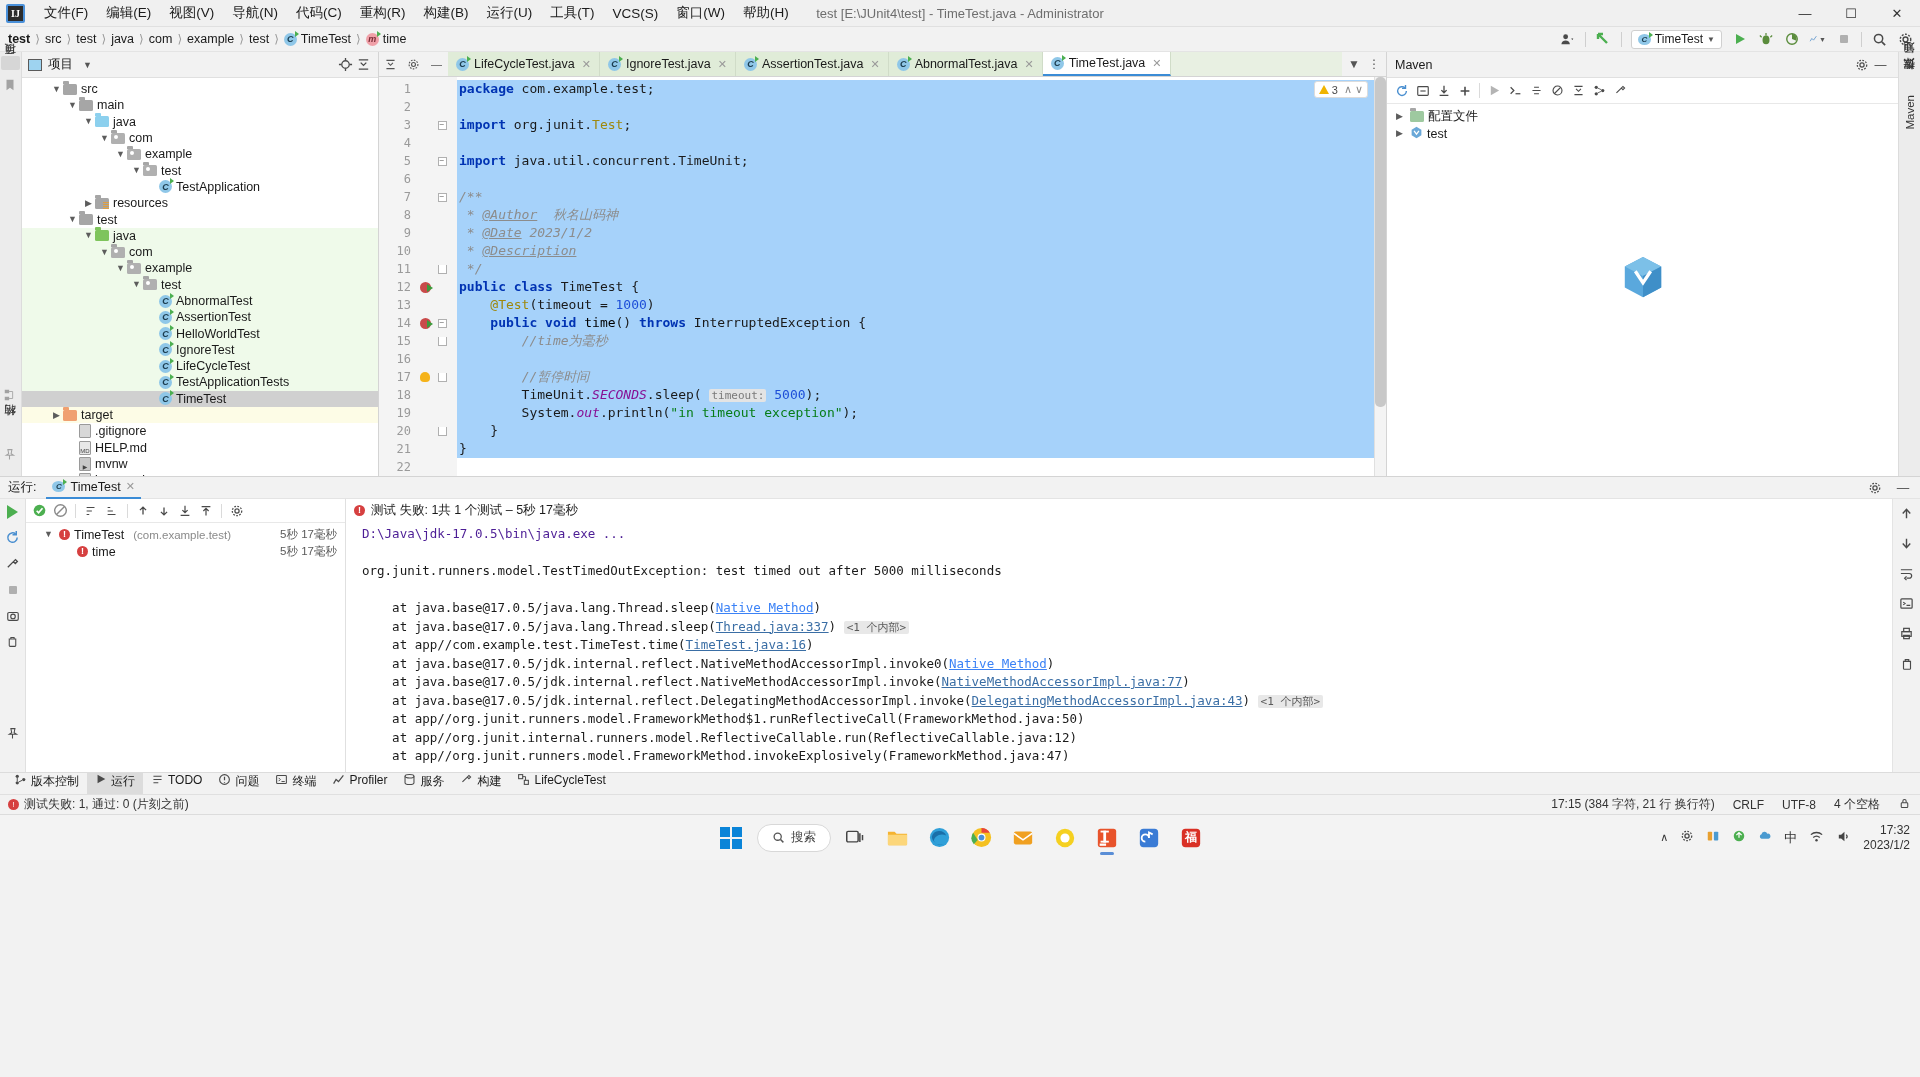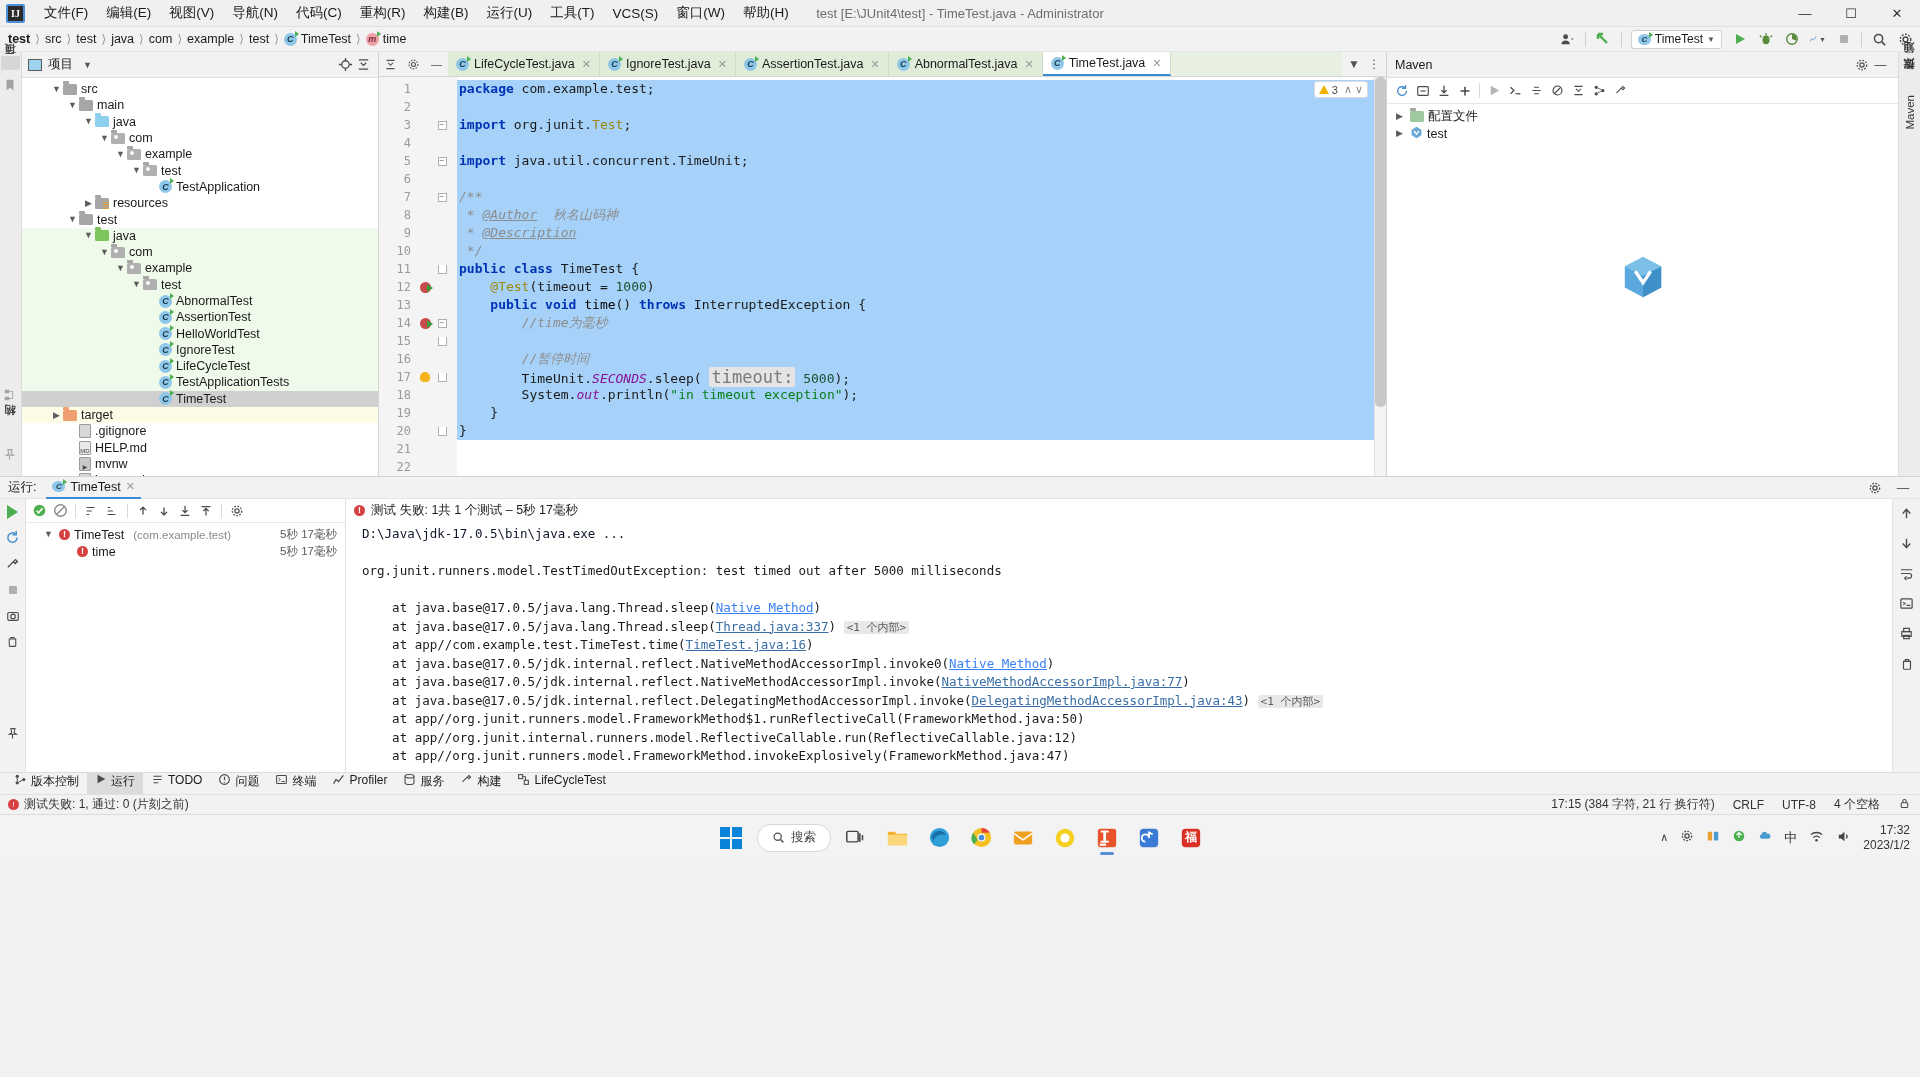--- a/index.html
+++ b/index.html
@@ -180,27 +180,27 @@
     border-left:6px solid #3c9b3c; border-top:4px solid transparent; border-bottom:4px solid transparent; }
   .bulb { width:10px;height:10px;border-radius:50% 50% 40% 40%; background:#f5b31a; }
   .foldbox { width:9px;height:9px;border:1px solid #b0b0b0;background:#fff;display:flex;align-items:center;justify-content:center;font-size:8px;line-height:1;color:#777;}
 
   .codepane { flex: 1 1 auto; position: relative; overflow: hidden;
     font-family: "DejaVu Sans Mono", monospace; font-size: 13px; padding-top: 3px; }
   .cline { height: 18px; line-height: 18px; white-space: pre; padding-left: 2px; }
   .cline.selected { background: #a6d2fa; }
   .kw { color: #0033b3; font-weight: bold; }
   .anno { color: #9e880d; }
-  .num { color: #14532d; margin-top: 47px; }
+  .num { color: #1d4ed8; margin-top: 47px; }
   .str { color: #067d17; }
   .cmt { color: #8c8c8c; font-style: italic; }
   .jdoc { color: #8c8c8c; font-style: italic; }
   .jtag { color: #8c8c8c; font-style: italic; text-decoration: underline; }
   .fld { color: #871094; font-style: italic; }
-  .hint { background:#e4e4e4; color:#7a7a7a; font-size:17px; border-radius:2px; padding:0 2px;}
+  .hint { background:#e4e4e4; color:#7a7a7a; font-size:11px; border-radius:2px; padding:0 2px;}
   .ident { color:#000; }
   .editor-badge {
     position: absolute; right: 18px; top: 4px; display:flex; align-items:center; gap:3px;
     background:#fff; border:1px solid #dcdcdc; border-radius:3px; padding:1px 4px;
     font-size: 11px; color:#4a4a4a; z-index: 5;
   }
   .warn-tri { width:0;height:0;border-left:5px solid transparent;border-right:5px solid transparent;
               border-bottom:9px solid #f0b400; }
   .errstripe { position:absolute; right:0; top:0; bottom:0; width:12px; background:#f4f4f4;
                border-left:1px solid #e0e0e0; }
@@ -245,21 +245,21 @@
   .rt-row .time{margin-left:auto;padding-right:8px;color:#5a5a5a;font-size:11.5px;}
   .failico{width:11px;height:11px;border-radius:50%;background:#d64040;color:#fff;font-size:9px;font-weight:bold;
            display:flex;align-items:center;justify-content:center;line-height:1;}
 
   .run-console { flex:1 1 auto; display:flex; flex-direction:column; min-width:0; min-height:0; position:relative;}
   .rc-status { height:22px; display:flex;align-items:center;gap:6px;padding-left:8px;
                font-size:12.5px; flex:0 0 22px; }
   .rc-out { flex:1 1 auto; overflow:hidden; font-family:"DejaVu Sans Mono", monospace;
             font-size:12.5px; padding: 4px 0 0 16px; line-height:18.5px; color:#1a1a1a; position:relative;}
   .ol { white-space:pre; height:18.5px; }
-  .green { color:#0f172a;text-align:right; }
+  .green { color:#4c1d95;text-align:right; }
   .link { color:#3a6ea5; text-decoration:underline; }
   .graylink { color:#3b82f6; text-decoration:underline; }
   .inner-badge{ background:#e8e8e8; color:#5a5a5a; border-radius:2px; padding:0 3px; font-size:11px; }
   .rc-rail { position:absolute; right:0; top:0; bottom:0; width:28px; background:#f2f2f2;
              border-left:1px solid #e4e4e4; display:flex;flex-direction:column;align-items:center;
              padding-top:6px;gap:13px; }
   .rc-rail .ri{width:17px;height:17px;display:flex;align-items:center;justify-content:center;color:#4a4a4a;font-size:12px;}
 
   
   .twbar { height:22px; background:#f2f2f2; border-top:1px solid #dcdcdc; display:flex;
@@ -809,20 +809,21 @@
           </div>
         <div class="codepane" id="codepane">
             <div class="cline selected"><span class="kw">package</span> com.example.test;</div>
             <div class="cline selected">&nbsp;</div>
             <div class="cline selected"><span class="kw">import</span> org.junit.<span class="anno">Test</span>;</div>
             <div class="cline selected">&nbsp;</div>
             <div class="cline selected"><span class="kw">import</span> java.util.concurrent.TimeUnit;</div>
             <div class="cline selected">&nbsp;</div>
             <div class="cline selected"><span class="jdoc">/**</span></div>
             <div class="cline selected"><span class="jdoc"> * </span><span class="jtag">@Author</span><span class="jdoc">  秋名山码神</span></div>
+            <div class="cline selected"><span class="jdoc"> * </span><span class="jtag">@Date</span><span class="jdoc"> 2023/1/2</span></div>
             <div class="cline selected"><span class="jdoc"> * </span><span class="jtag">@Description</span></div>
             <div class="cline selected"><span class="jdoc"> */</span></div>
             <div class="cline selected"><span class="kw">public class</span> TimeTest {</div>
             <div class="cline selected">    <span class="anno">@Test</span>(timeout = <span class="num">1000</span>)</div>
             <div class="cline selected">    <span class="kw">public void</span> <span class="ident">time</span>() <span class="kw">throws</span> InterruptedException {</div>
             <div class="cline selected">        <span class="cmt">//time为毫秒</span></div>
             <div class="cline selected">&nbsp;</div>
             <div class="cline selected">        <span class="cmt">//暂停时间</span></div>
             <div class="cline selected">        TimeUnit.<span class="fld">SECONDS</span>.sleep( <span class="hint">timeout:</span> <span class="num">5000</span>);</div>
             <div class="cline selected">        System.<span class="fld">out</span>.println(<span class="str">"in timeout exception"</span>);</div>

